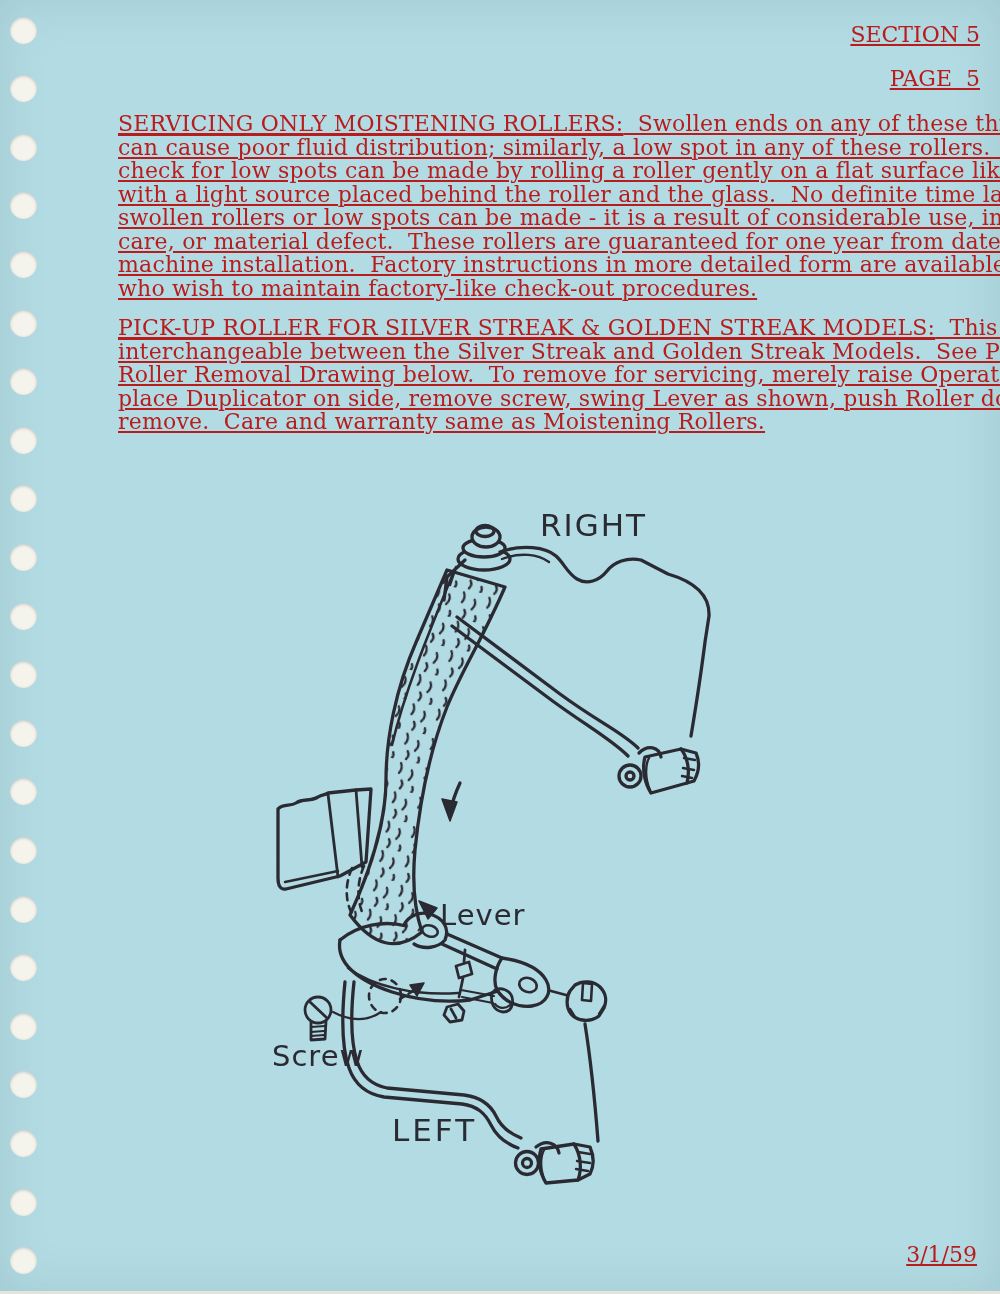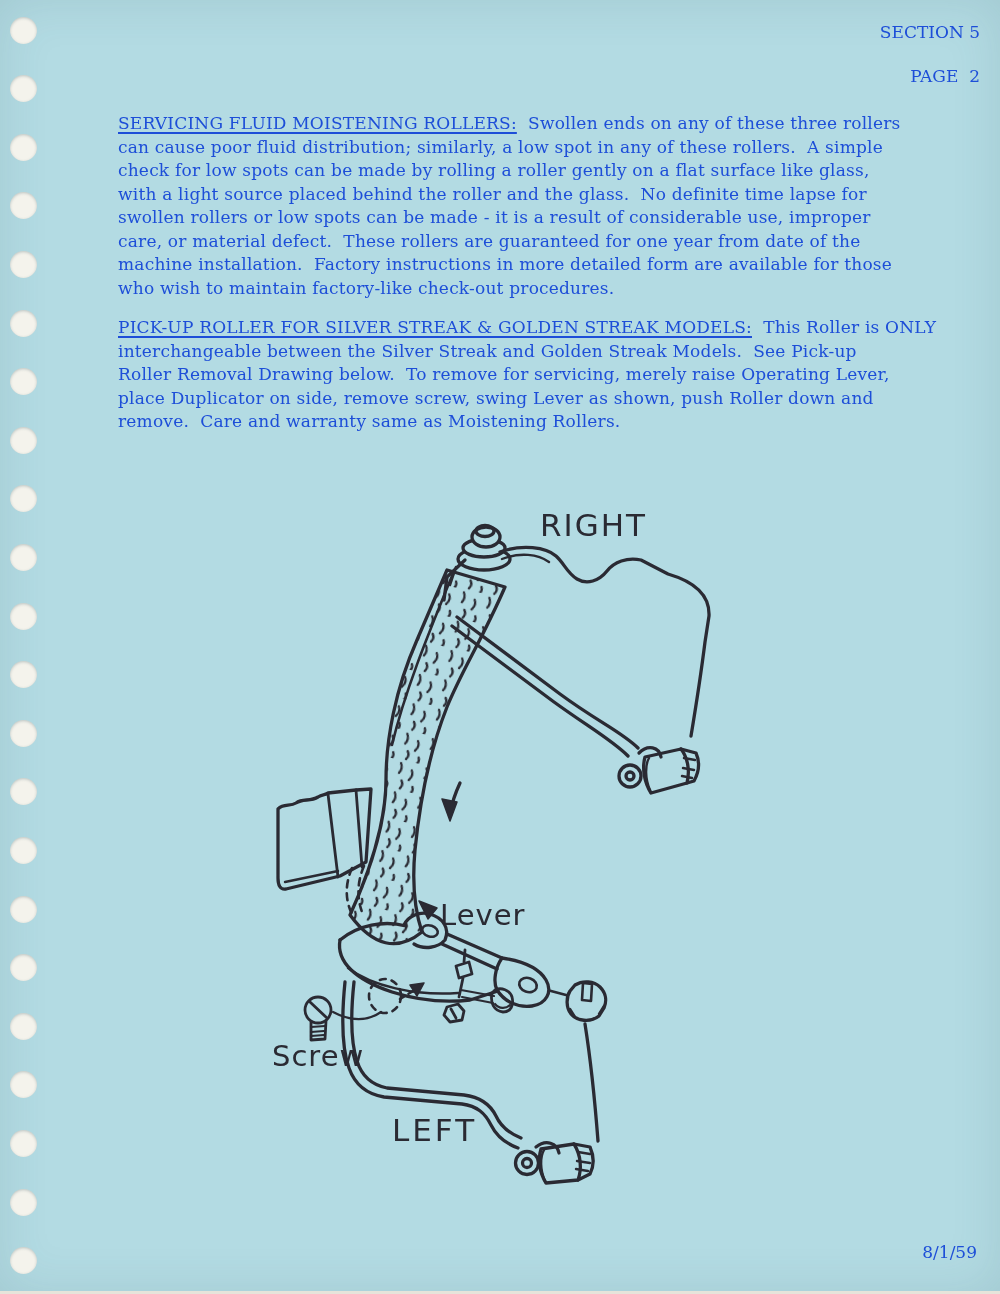--- a/index.html
+++ b/index.html
@@ -4,21 +4,21 @@
 <style>
   html,body{margin:0;padding:0;background:#888;}
   .page{
     position:relative;width:1000px;height:1294px;
     background:#b3dbe3;overflow:hidden;
     box-shadow:inset 0 0 50px rgba(55,90,100,.14);
     font-family:"DejaVu Serif","Liberation Serif",serif;
   }
   .typew{
     font-family:"DejaVu Serif","Liberation Serif",serif;
-    color:#1d4ed8;font-size:17px;white-space:pre;
+    color:#b91c1c;font-size:22px;white-space:pre;text-decoration:underline;
   }
   .para{position:absolute;line-height:23.5px;margin:0;letter-spacing:.2px;}
   .para-1{left:118px;top:112px;width:872px;}
   .para-2{left:118px;top:316px;width:872px;}
   .underline{text-decoration:underline;text-decoration-thickness:1.5px;text-underline-offset:3px;}
   .hdr{position:absolute;right:20px;text-align:right;}
   .hdr-section{top:22px;}
   .hdr-page{top:66px;}
   .date{position:absolute;right:23px;top:1242px;}
   .holes{position:absolute;left:0;top:0;width:60px;height:100%;}
@@ -53,23 +53,23 @@
       <div class="hole" style="top: 895.5px;"></div>
       <div class="hole" style="top: 954.1px;"></div>
       <div class="hole" style="top: 1012.7px;"></div>
       <div class="hole" style="top: 1071.3px;"></div>
       <div class="hole" style="top: 1129.9px;"></div>
       <div class="hole" style="top: 1188.5px;"></div>
       <div class="hole" style="top: 1247.1px;"></div>
     </div>
 
   <div class="typew hdr hdr-section">SECTION 5</div>
-  <div class="typew hdr hdr-page">PAGE  2</div>
-
-  <p class="typew para para-1"><span class="underline">SERVICING FLUID MOISTENING ROLLERS:</span><span>  Swollen ends on any of these three rollers
+  <div class="typew hdr hdr-page">PAGE  5</div>
+
+  <p class="typew para para-1"><span class="underline">SERVICING ONLY MOISTENING ROLLERS:</span><span>  Swollen ends on any of these three rollers
 can cause poor fluid distribution; similarly, a low spot in any of these rollers.  A simple
 check for low spots can be made by rolling a roller gently on a flat surface like glass,
 with a light source placed behind the roller and the glass.  No definite time lapse for
 swollen rollers or low spots can be made - it is a result of considerable use, improper
 care, or material defect.  These rollers are guaranteed for one year from date of the
 machine installation.  Factory instructions in more detailed form are available for those
 who wish to maintain factory-like check-out procedures.</span></p>
 
   <p class="typew para para-2"><span class="underline">PICK-UP ROLLER FOR SILVER STREAK &amp; GOLDEN STREAK MODELS:</span><span>  This Roller is ONLY
 interchangeable between the Silver Streak and Golden Streak Models.  See Pick-up
@@ -196,15 +196,15 @@
     </g>
 
     <g fill="#2a2a33" font-family="DejaVu Sans, sans-serif">
       <text x="540" y="536" font-size="31" letter-spacing="2">RIGHT</text>
       <text x="440" y="925" font-size="29" letter-spacing="1">Lever</text>
       <text x="272" y="1066" font-size="29" letter-spacing="1">Screw</text>
       <text x="392" y="1141" font-size="31" letter-spacing="3">LEFT</text>
     </g>
   </svg>
 
-  <div class="typew date">8/1/59</div>
+  <div class="typew date">3/1/59</div>
   <div class="bottom-edge"></div>
 </div>
 
 </body></html>

